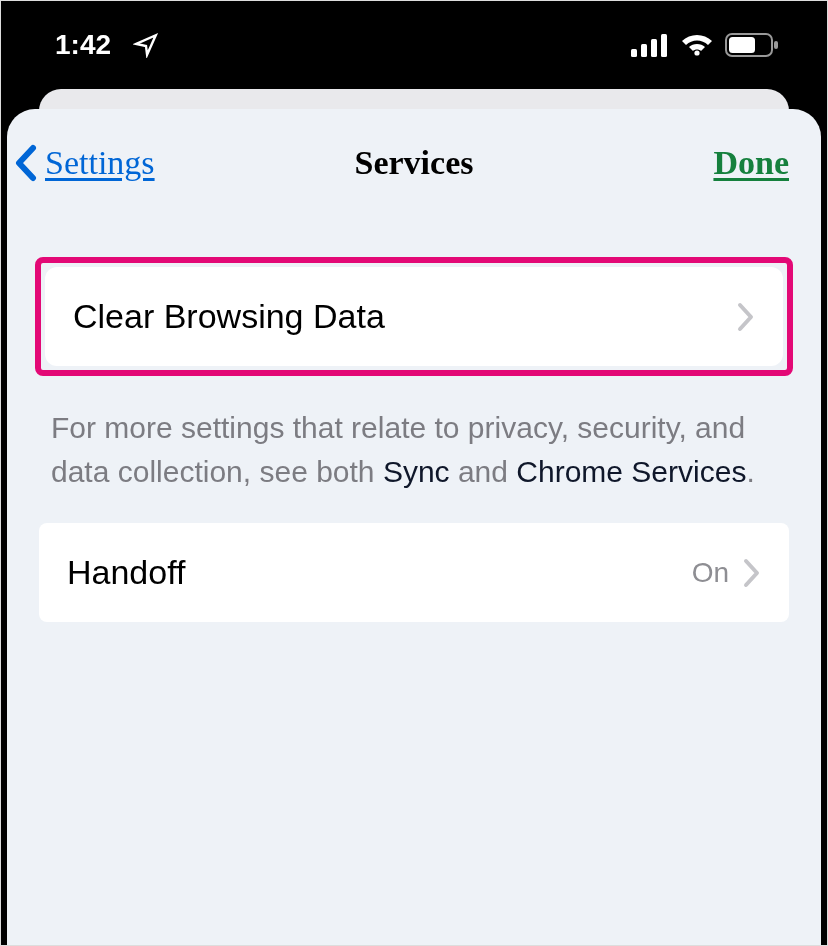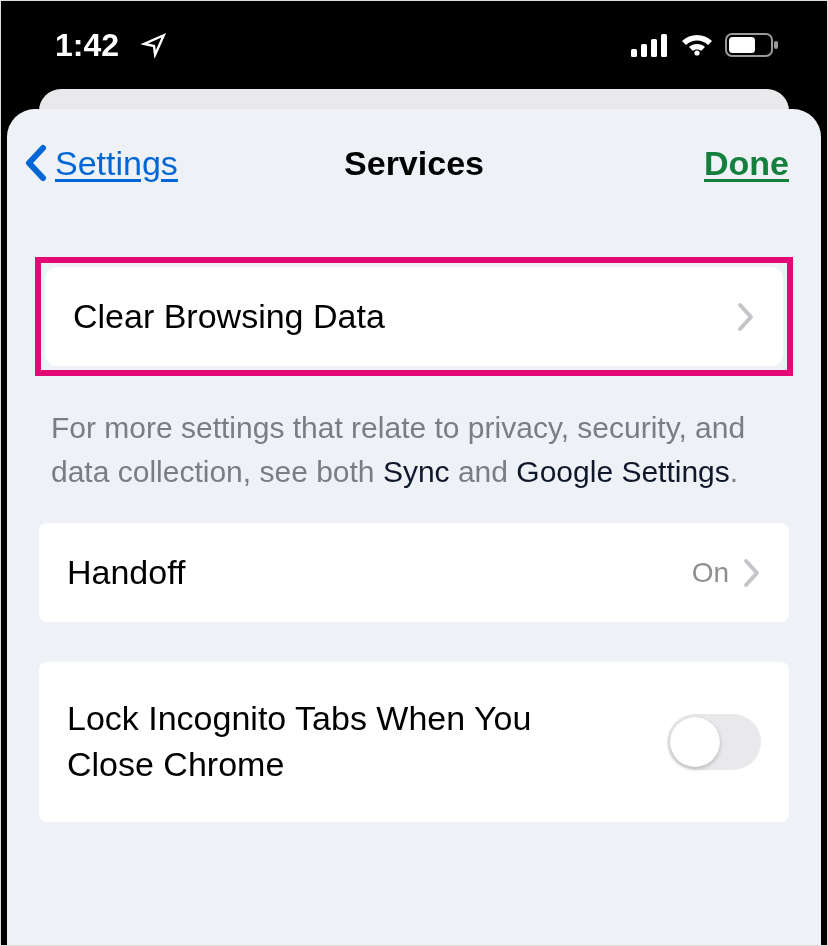--- a/index.html
+++ b/index.html
@@ -19,21 +19,21 @@
     display: flex;
     align-items: center;
     justify-content: space-between;
     padding: 0 48px 0 54px;
     color: #fff;
   }
   .status-left {
     display: flex;
     align-items: center;
     gap: 22px;
-    font-size: 32px;
+    font-size: 28px;
     font-weight: 700;
   }
   .status-right {
     display: flex;
     align-items: center;
     gap: 12px;
   }
   .loc-icon svg, .signal-icon svg, .wifi-icon svg, .battery-icon svg {
     display: block;
   }
@@ -56,22 +56,23 @@
     border-top-left-radius: 28px;
     border-top-right-radius: 28px;
     overflow: hidden;
   }
 
   .nav-bar {
     height: 108px;
     display: flex;
     align-items: center;
     justify-content: space-between;
-    padding: 0 32px 0 16px;
+    padding: 0 32px 0 6px;
     position: relative;
+    font-family: Liberation Serif, serif;
   }
   .nav-back {
     display: flex;
     align-items: center;
     gap: 6px;
     color: #0066d6;
     font-size: 34px;
     font-weight: 400;
   }
   .nav-back .chev svg { display: block; }
@@ -116,21 +117,21 @@
     gap: 14px;
   }
   .cell .value-text {
     color: #8e8e93;
     font-size: 28px;
   }
   .disclosure svg { display: block; }
 
   .highlight-box {
     border: 6px solid #e30976;
-    border-radius: 0;
+    border-radius: 8px;
     margin: 0 28px 0 28px;
     padding: 4px;
   }
   .highlight-box .cell { border-radius: 12px; }
 
   .footer-text {
     padding: 30px 44px 30px 44px;
     color: #7c7c82;
     font-size: 30px;
     line-height: 1.45;
@@ -235,47 +236,37 @@
             <span class="disclosure">
               <svg width="18" height="30" viewBox="0 0 18 30">
                 <polyline points="3,3 14,15 3,27" fill="none" stroke="#c5c5c9" stroke-width="4" stroke-linecap="round" stroke-linejoin="round"></polyline>
               </svg>
             </span>
           </span>
         </div>
       </div>
 
       <div class="footer-text">
-        <span>For more settings that relate to privacy, security, and data collection, see both </span><a href="#">Sync</a><span> and </span><a href="#">Google Settings</a><span>.</span>
+        <span>For more settings that relate to privacy, security, and data collection, see both </span><a href="#">Sync</a><span> and </span><a href="#">Chrome Services</a><span>.</span>
       </div>
 
       <div class="cell-group">
         <div class="cell">
           <span>Handoff</span>
           <span class="right">
             <span class="value-text">On</span>
             <span class="disclosure">
               <svg width="18" height="30" viewBox="0 0 18 30">
                 <polyline points="3,3 14,15 3,27" fill="none" stroke="#c5c5c9" stroke-width="4" stroke-linecap="round" stroke-linejoin="round"></polyline>
               </svg>
             </span>
           </span>
         </div>
       </div>
 
       <div class="spacer"></div>
 
-      <div class="cell-group">
-        <div class="cell tall">
-          <span class="cell-multiline-label">Lock Incognito Tabs When You Close Chrome</span>
-          <span class="right">
-            <span class="toggle">
-              <span class="knob"></span>
-            </span>
-          </span>
-        </div>
-      </div>
 
     </div>
 
   </div>
 
 </div>
 
 </body></html>

